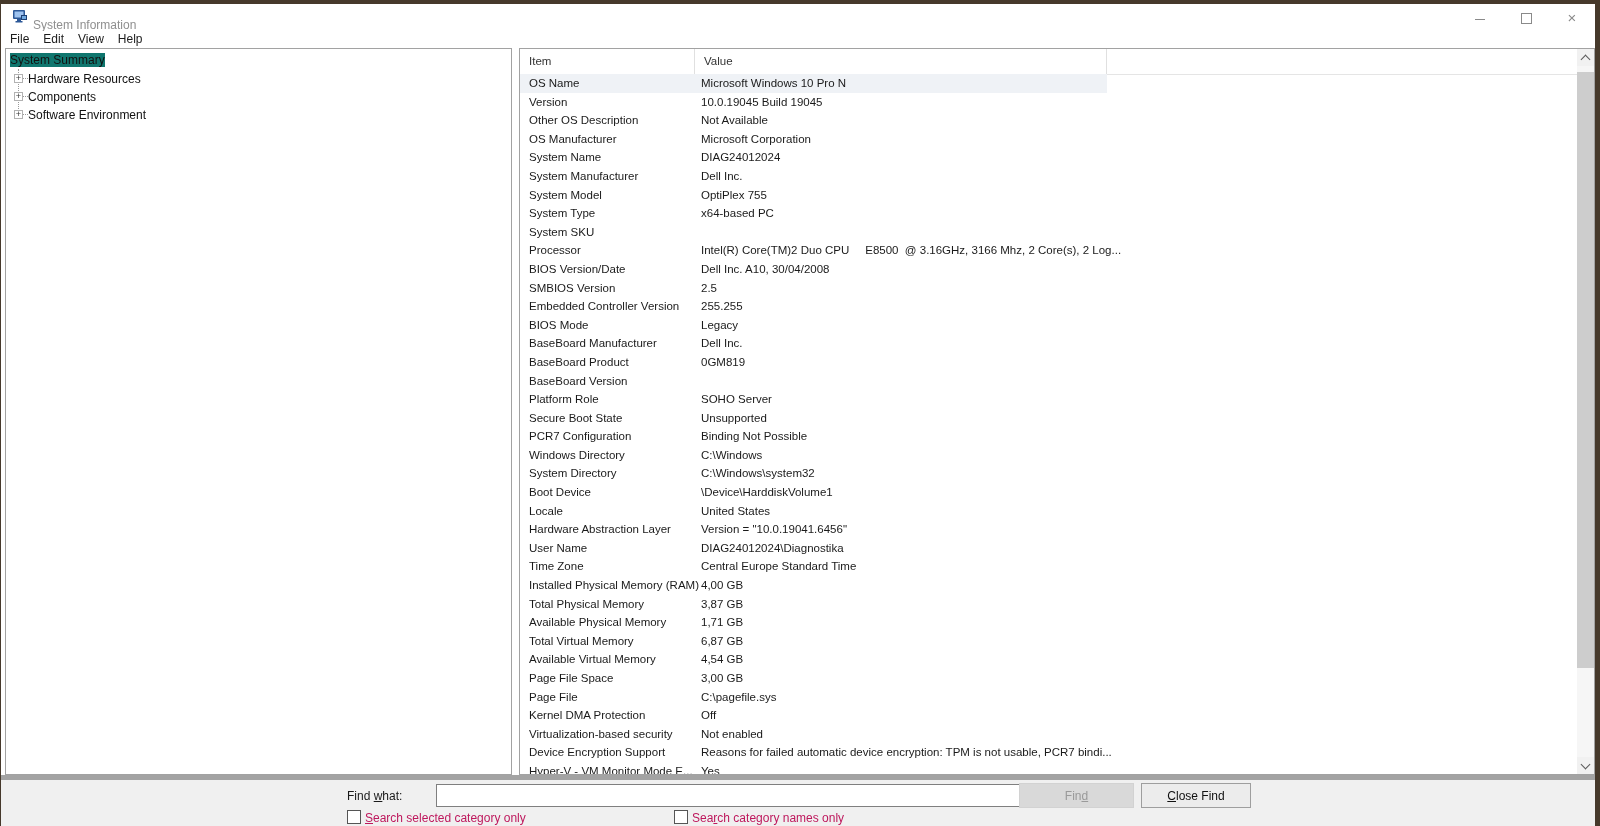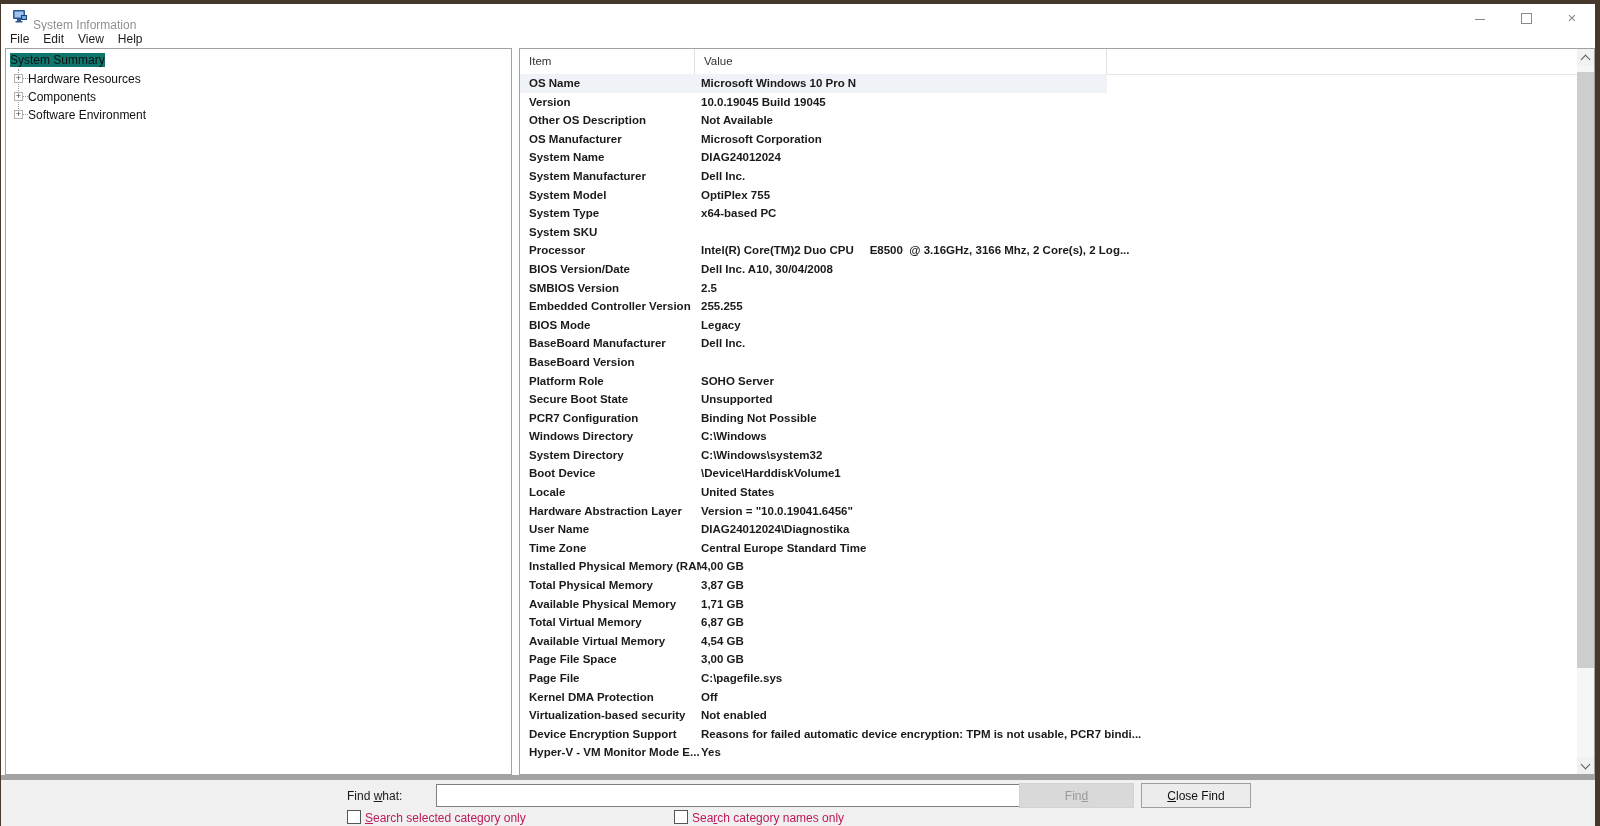--- a/index.html
+++ b/index.html
@@ -37,21 +37,21 @@
 
   .list-pane{position:absolute;left:518px;top:44px;width:1076px;height:727px;
     border:1px solid #a2a2a2;background:#fff;box-sizing:border-box;overflow:hidden;}
   .lheader{position:absolute;left:0;top:0;right:17px;height:25px;background:#fff;
     border-bottom:1px solid #e5e5e5;font-size:11.5px;color:#333;}
   .hcell{position:absolute;top:0;height:25px;line-height:25px;box-sizing:border-box;
     border-right:1px solid #e0e0e0;padding-left:9px;}
   .hcell.item{left:0;width:175px;}
   .hcell.value{left:175px;width:412px;}
   .rows{position:absolute;left:0;top:25px;right:17px;bottom:0;overflow:hidden;}
-  .trow{position:relative;height:18.6px;line-height:18.6px;font-size:11.5px;color:#1a1a1a;font-weight:bold;}
+  .trow{position:relative;height:18.6px;line-height:18.6px;font-size:11.5px;color:#1a1a1a;}
   .trow.sel::before{content:"";position:absolute;left:0;top:0;width:587px;height:100%;background:#eff2f6;}
   .c-item{position:absolute;left:0;top:0;width:172px;padding-left:9px;white-space:nowrap;overflow:hidden;}
   .c-val{position:absolute;left:181px;top:0;white-space:pre;}
 
   
   .scrollbar{position:absolute;right:0;top:0;width:17px;bottom:0;background:#f6f6f6;}
   .sb-btn{position:absolute;left:0;width:17px;height:17px;background:#f1f1f1;}
   .sb-up{top:0;}
   .sb-down{bottom:0;}
   .chev{position:absolute;left:5px;width:6px;height:6px;border-left:1px solid #5a5a5a;border-top:1px solid #5a5a5a;}
@@ -185,20 +185,24 @@
         </div>
         <div class="trow">
           <div class="c-item">BIOS Mode</div>
           <div class="c-val">Legacy</div>
         </div>
         <div class="trow">
           <div class="c-item">BaseBoard Manufacturer</div>
           <div class="c-val">Dell Inc.</div>
         </div>
         <div class="trow">
+          <div class="c-item">BaseBoard Product</div>
+          <div class="c-val">0GM819</div>
+        </div>
+        <div class="trow">
           <div class="c-item">BaseBoard Version</div>
           <div class="c-val"></div>
         </div>
         <div class="trow">
           <div class="c-item">Platform Role</div>
           <div class="c-val">SOHO Server</div>
         </div>
         <div class="trow">
           <div class="c-item">Secure Boot State</div>
           <div class="c-val">Unsupported</div>

